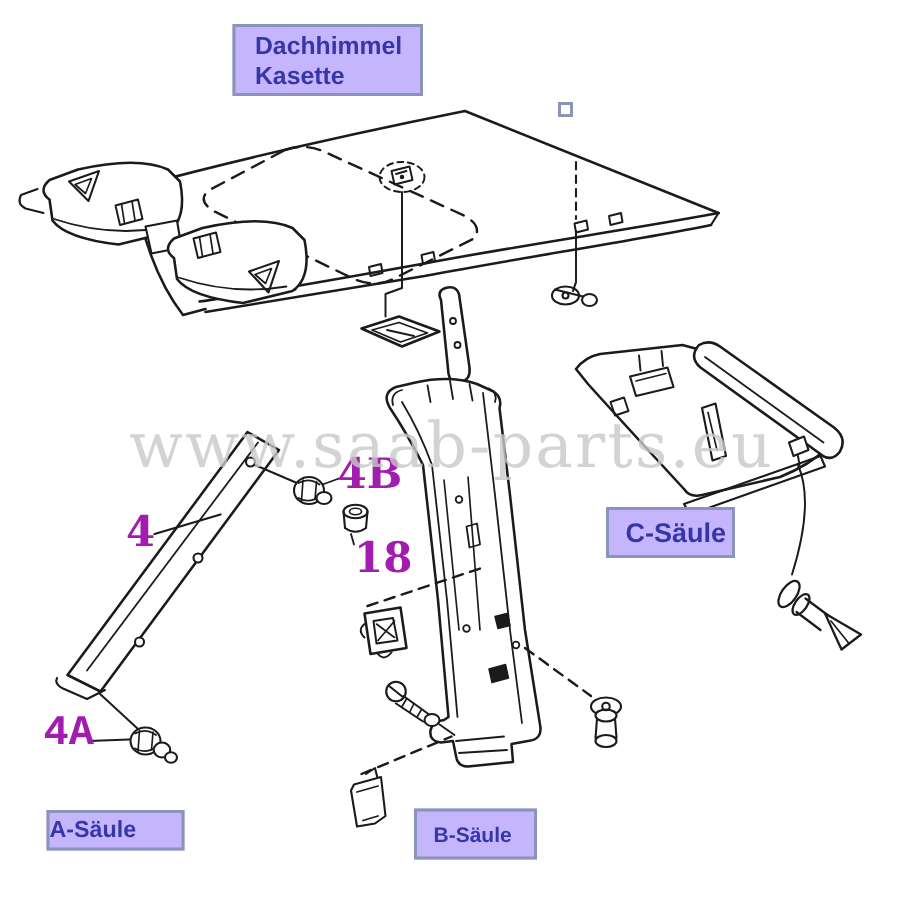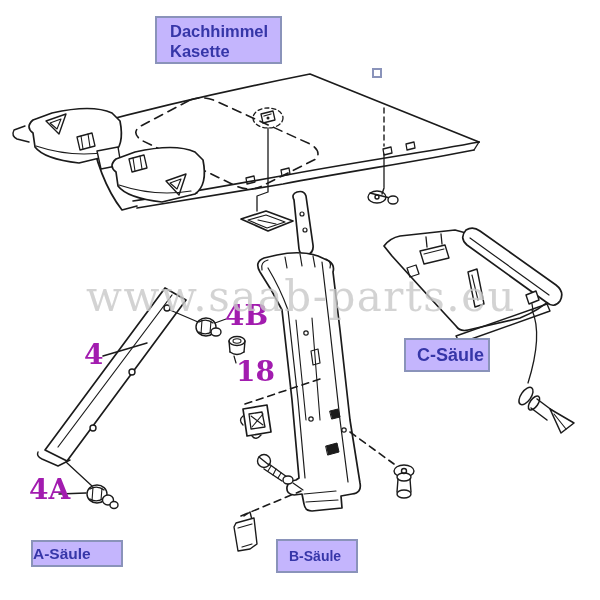--- a/index.html
+++ b/index.html
@@ -17,21 +17,21 @@
   .lbox-dach{left:155px;top:16px;width:127px;height:48px;font-size:16.5px;line-height:20px;padding:3px 0 0 13px;}
   .lbox-a{left:31px;top:540px;width:92px;height:27px;font-size:15.5px;line-height:23px;}
   .lbox-b{left:276px;top:539px;width:82px;height:34px;font-size:14px;line-height:30px;padding-left:11px;}
   .lbox-c{left:404px;top:338px;width:86px;height:34px;font-size:18px;line-height:30px;padding-left:11px;}
   
   .pn{
     position:absolute;color:#a21caf;font-family:"DejaVu Serif",serif;
     font-weight:bold;font-size:28px;line-height:23px;z-index:4;
   }
   .pn4{left:84px;top:343px;}
-  .pn4a{left:29px;top:478px;}
+  .pn4a{left:29px;top:478px;font-family:Liberation Mono, monospace;}
   .pn4b{left:225px;top:304px;}
   .pn18{left:216px;top:360px;margin-left:20px;}
   
   .watermark{
     position:absolute;left:86px;top:272px;z-index:6;
     font-family:"DejaVu Serif",serif;font-size:42px;letter-spacing:1.5px;
     color:#c9c9c9;opacity:0.8;white-space:nowrap;pointer-events:none;
   }
   .bluesq{
     position:absolute;left:372px;top:68px;width:10px;height:10px;

